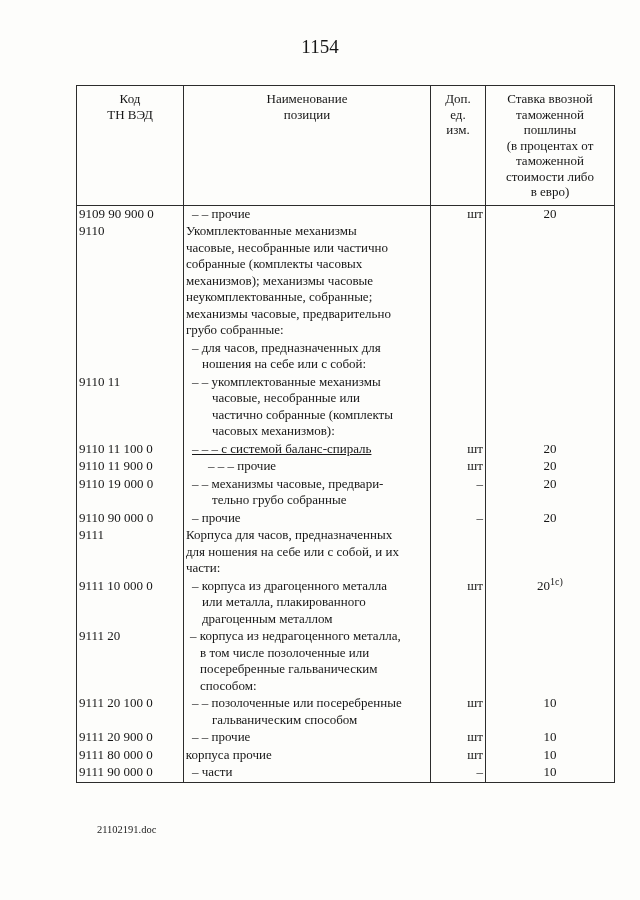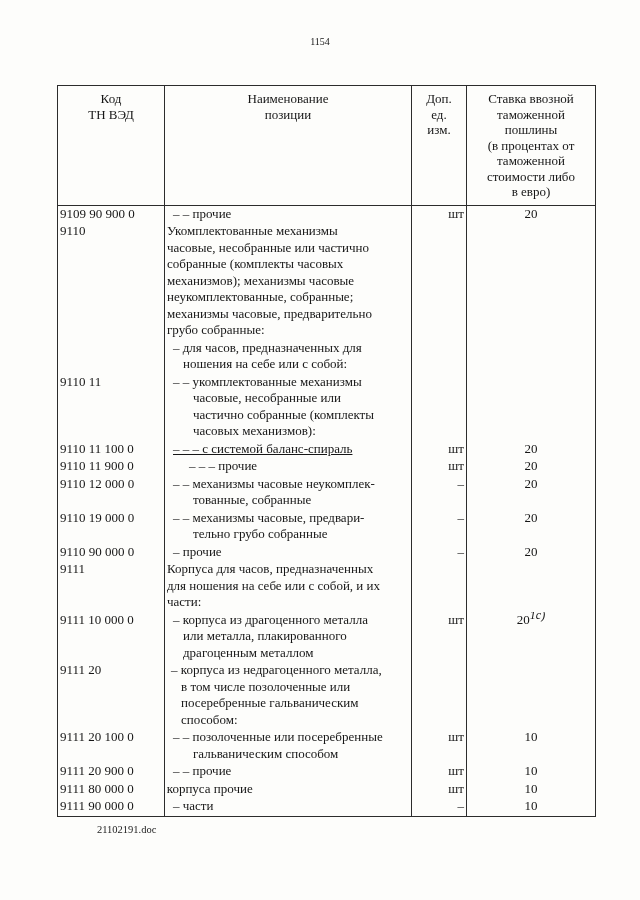--- a/index.html
+++ b/index.html
@@ -16,26 +16,26 @@
     font-family: "Liberation Serif", serif;
     color: #161616;
     overflow: hidden;
   }
   .page-number {
     position: absolute;
     top: 36px;
     left: 0;
     right: 0;
     text-align: center;
-    font-size: 10px;
+    font-size: 19px;
   }
   .table-wrap {
     position: absolute;
     top: 85px;
-    left: 57px;
+    left: 76px;
     width: 510px;
   }
   table.tariff {
     border-collapse: collapse;
     table-layout: fixed;
     width: 510px;
     font-size: 13px;
     border-top: 1px solid #2c2c2c;
     border-bottom: 1px solid #2c2c2c;
   }
@@ -61,23 +61,22 @@
   th.col-rate  { width: 122px; text-align: left; padding-left: 10px; }
   table.tariff tbody td {
     line-height: 16.5px;
     padding: 0 2px 1px 2px;
   }
   td.col-code { padding-left: 7px; }
   td.col-name { padding-left: 8px; padding-right: 4px; }
   td.col-unit { text-align: right; }
   td.col-rate { text-align: center; margin-top: 20px; }
   td.col-rate sup {
-    font-size: 12px;
+    font-size: 10px;
     line-height: 0;
-    font-style: italic;
   }
   .doc-footer {
     position: absolute;
     top: 824px;
     left: 65px;
     font-size: 10.5px;
     color: #222;
     margin-left: 32px;
   }
 </style>
@@ -149,27 +148,20 @@
             <td class="col-unit">шт</td>
             <td class="col-rate">20</td>
           </tr>
           <tr>
             <td class="col-code">9110 11 900 0</td>
             <td class="col-name" style="padding-left: 54px; text-indent: -30px;">– – – прочие</td>
             <td class="col-unit">шт</td>
             <td class="col-rate">20</td>
           </tr>
           <tr>
-            <td class="col-code">9110 12 000 0</td>
-            <td class="col-name" style="padding-left: 28px; text-indent: -20px;">– – механизмы часовые неукомплек-
-тованные, собранные</td>
-            <td class="col-unit">–</td>
-            <td class="col-rate">20</td>
-          </tr>
-          <tr>
             <td class="col-code">9110 19 000 0</td>
             <td class="col-name" style="padding-left: 28px; text-indent: -20px;">– – механизмы часовые, предвари-
 тельно грубо собранные</td>
             <td class="col-unit">–</td>
             <td class="col-rate">20</td>
           </tr>
           <tr>
             <td class="col-code">9110 90 000 0</td>
             <td class="col-name" style="padding-left: 18px; text-indent: -10px;">– прочие</td>
             <td class="col-unit">–</td>

